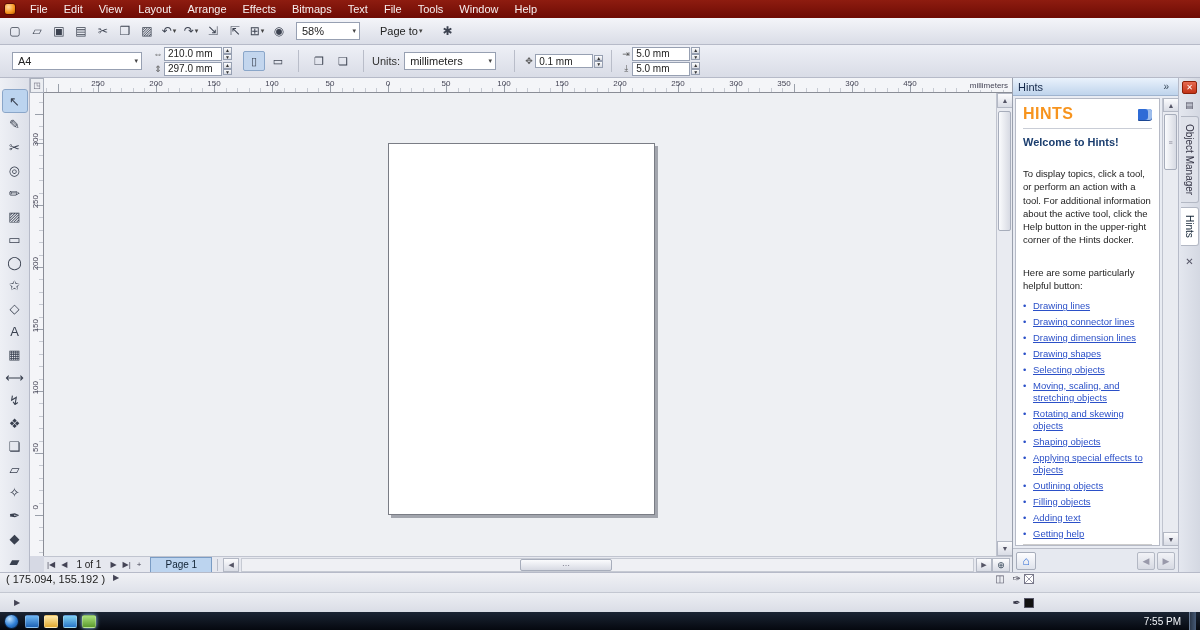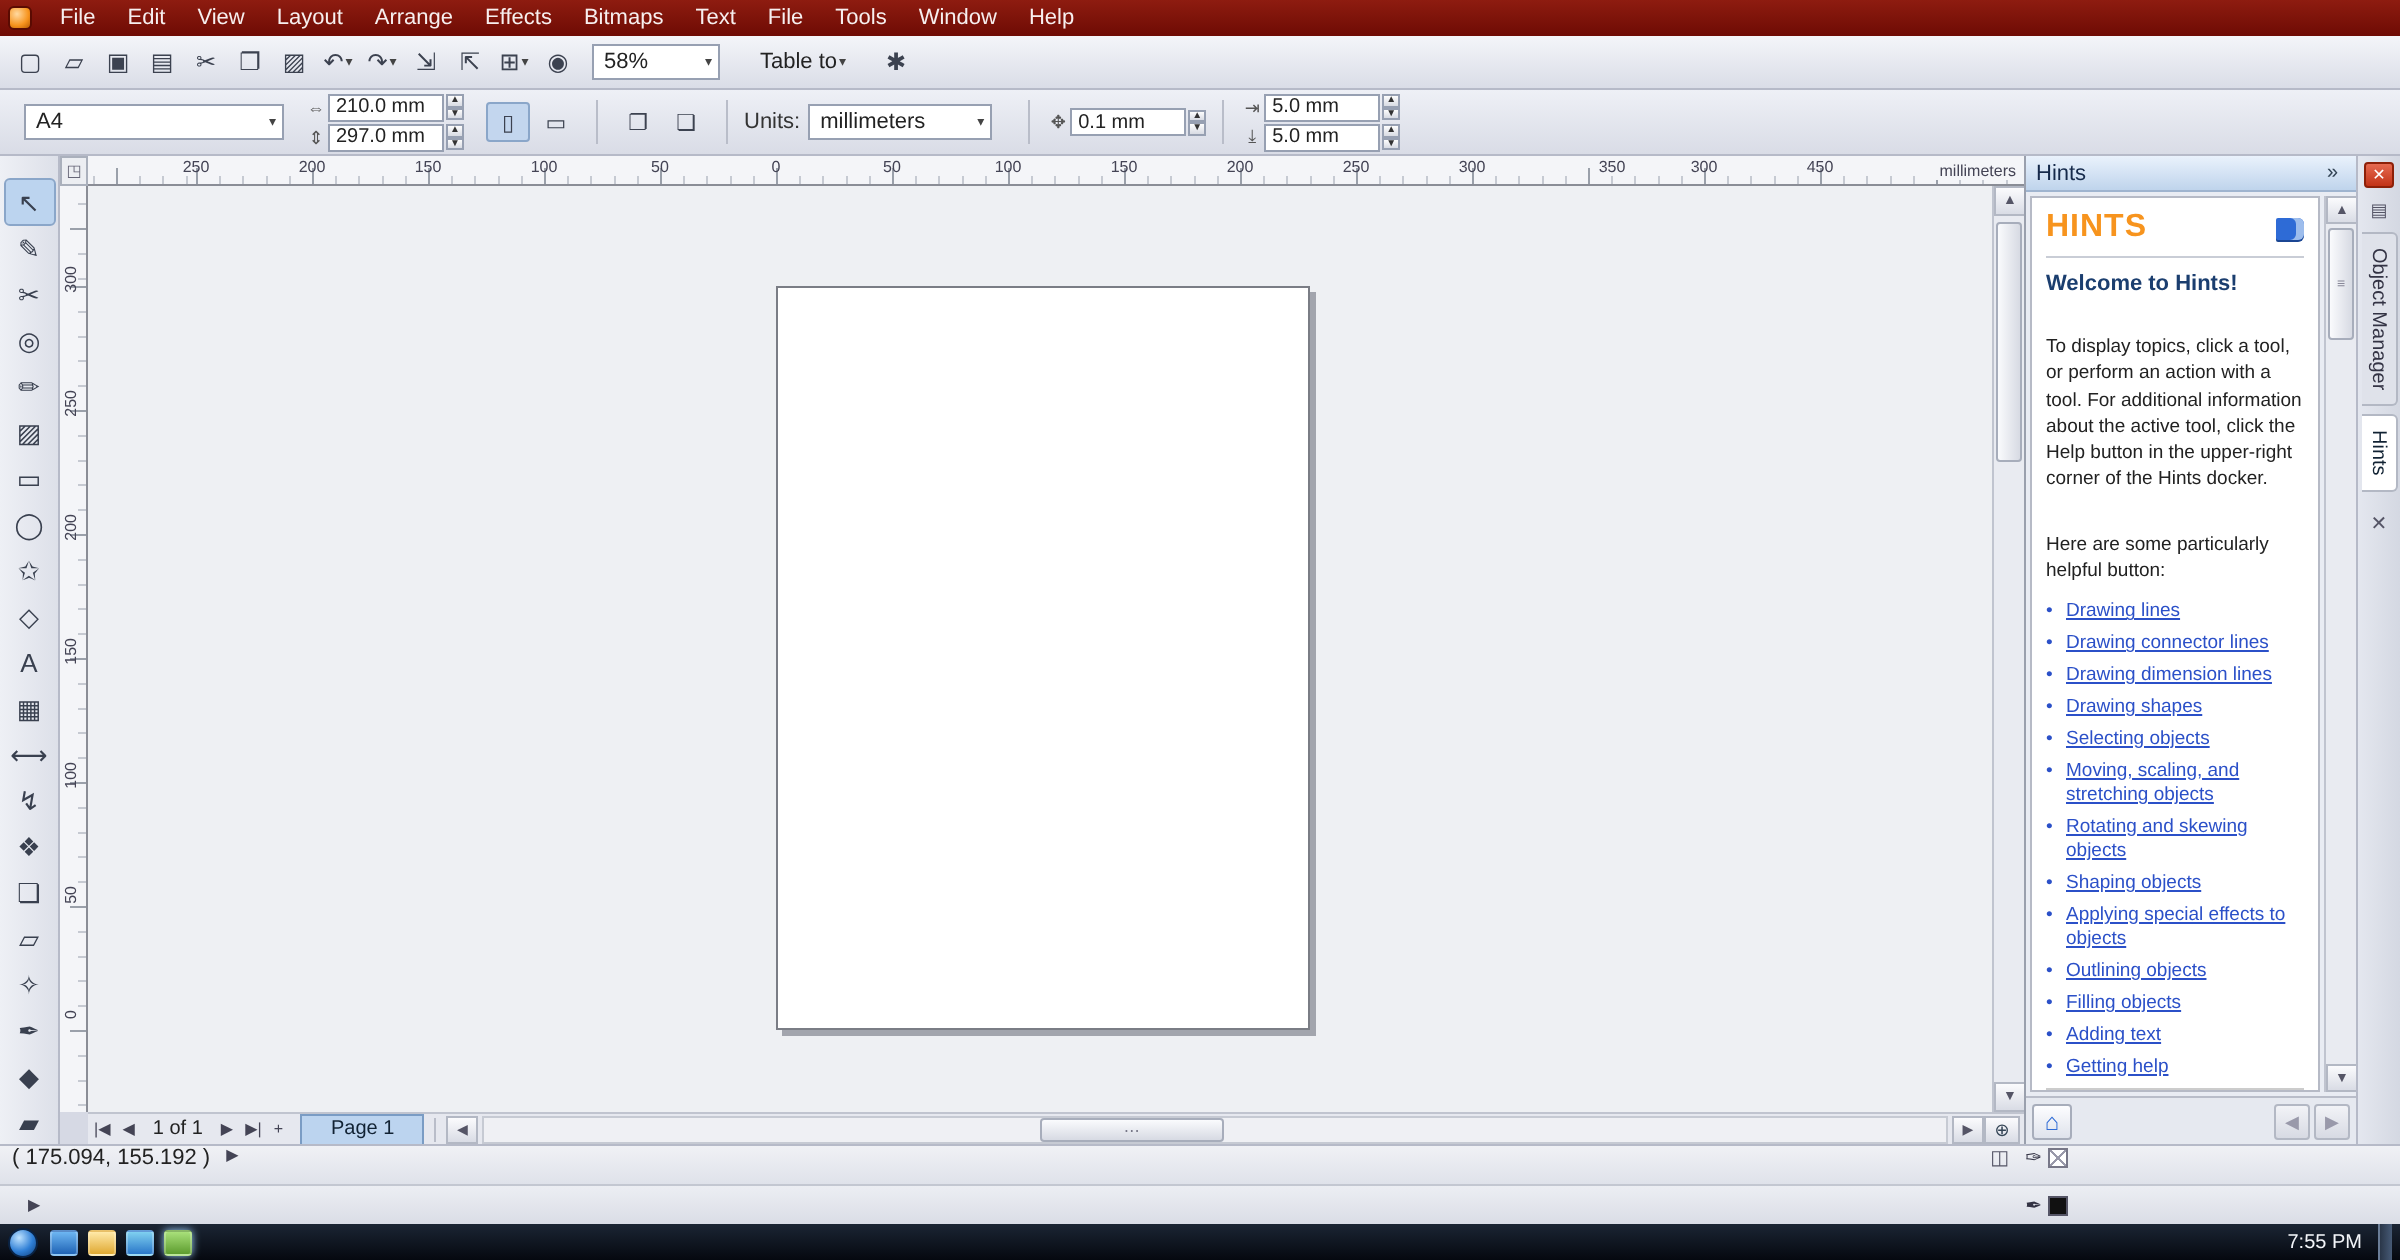--- a/index.html
+++ b/index.html
@@ -252,21 +252,21 @@
         </div>
         <div class="tbtn">
           <span class="tglyph">◉</span>
         </div>
       </div>
     <div class="zoom-select">
       <span>58%</span>
       <span class="dd">▾</span>
     </div>
     <div class="snap-btn">
-      <span>Table to</span>
+      <span>Page to</span>
       <span class="dd">▾</span>
     </div>
     <div id="std-right" style="display:flex;margin-left:8px">
         <div class="tbtn">
           <span class="tglyph">✱</span>
         </div>
       </div>
   </div>
 
   <div class="propbar">
@@ -347,21 +347,21 @@
         <span class="htick" style="left: 170px;">150</span>
         <span class="htick" style="left: 228px;">100</span>
         <span class="htick" style="left: 286px;">50</span>
         <span class="htick" style="left: 344px;">0</span>
         <span class="htick" style="left: 402px;">50</span>
         <span class="htick" style="left: 460px;">100</span>
         <span class="htick" style="left: 518px;">150</span>
         <span class="htick" style="left: 576px;">200</span>
         <span class="htick" style="left: 634px;">250</span>
         <span class="htick" style="left: 692px;">300</span>
-        <span class="htick" style="left: 762px;">350</span>
+        <span class="htick" style="left: 740px;">350</span>
         <span class="htick" style="left: 808px;">300</span>
         <span class="htick" style="left: 866px;">450</span>
       </div>
     <span class="runit">millimeters</span>
   </div>
   <div class="vruler">
     <div id="vticks">
         <span class="vtick" style="top: 40px;">300</span>
         <span class="vtick" style="top: 102px;">250</span>
         <span class="vtick" style="top: 164px;">200</span>

